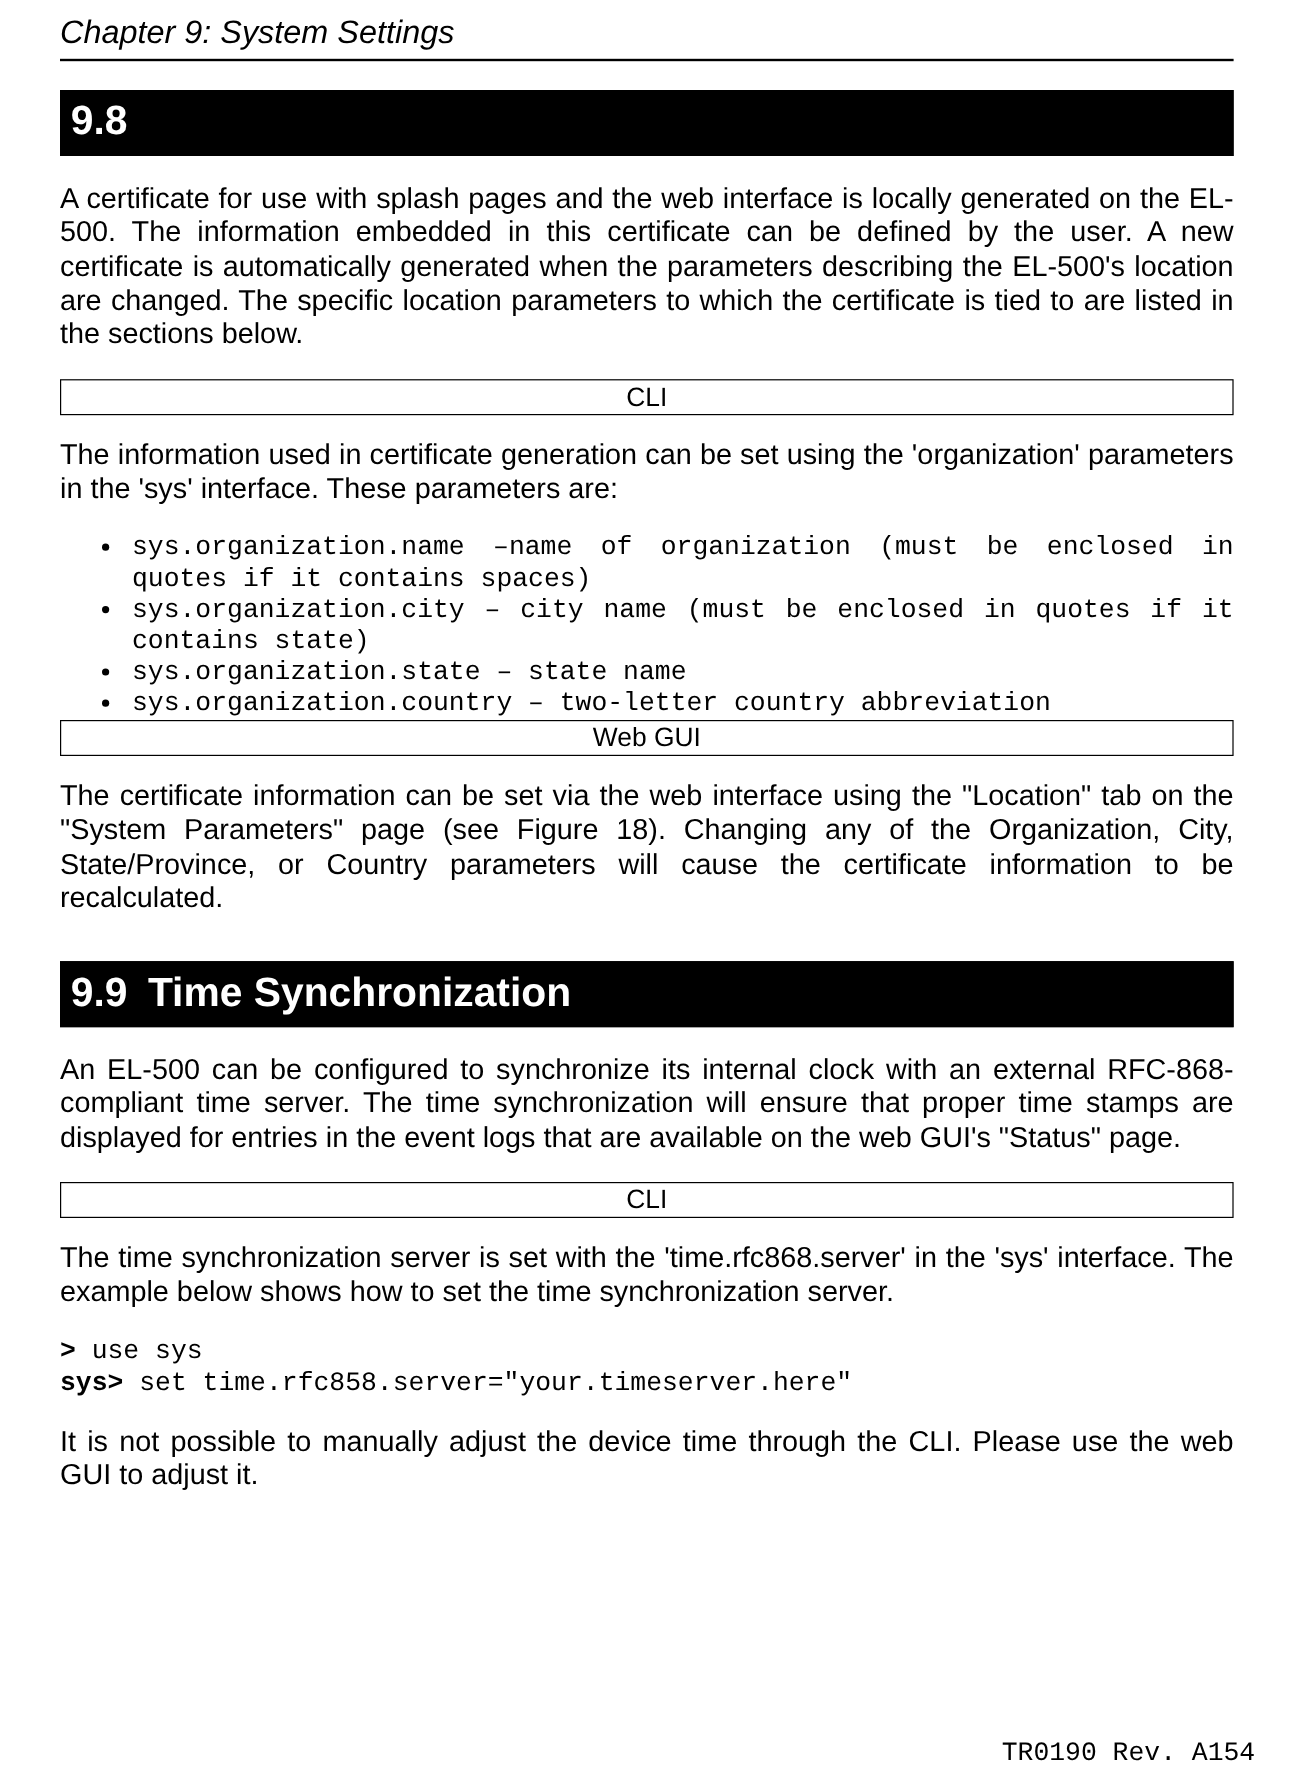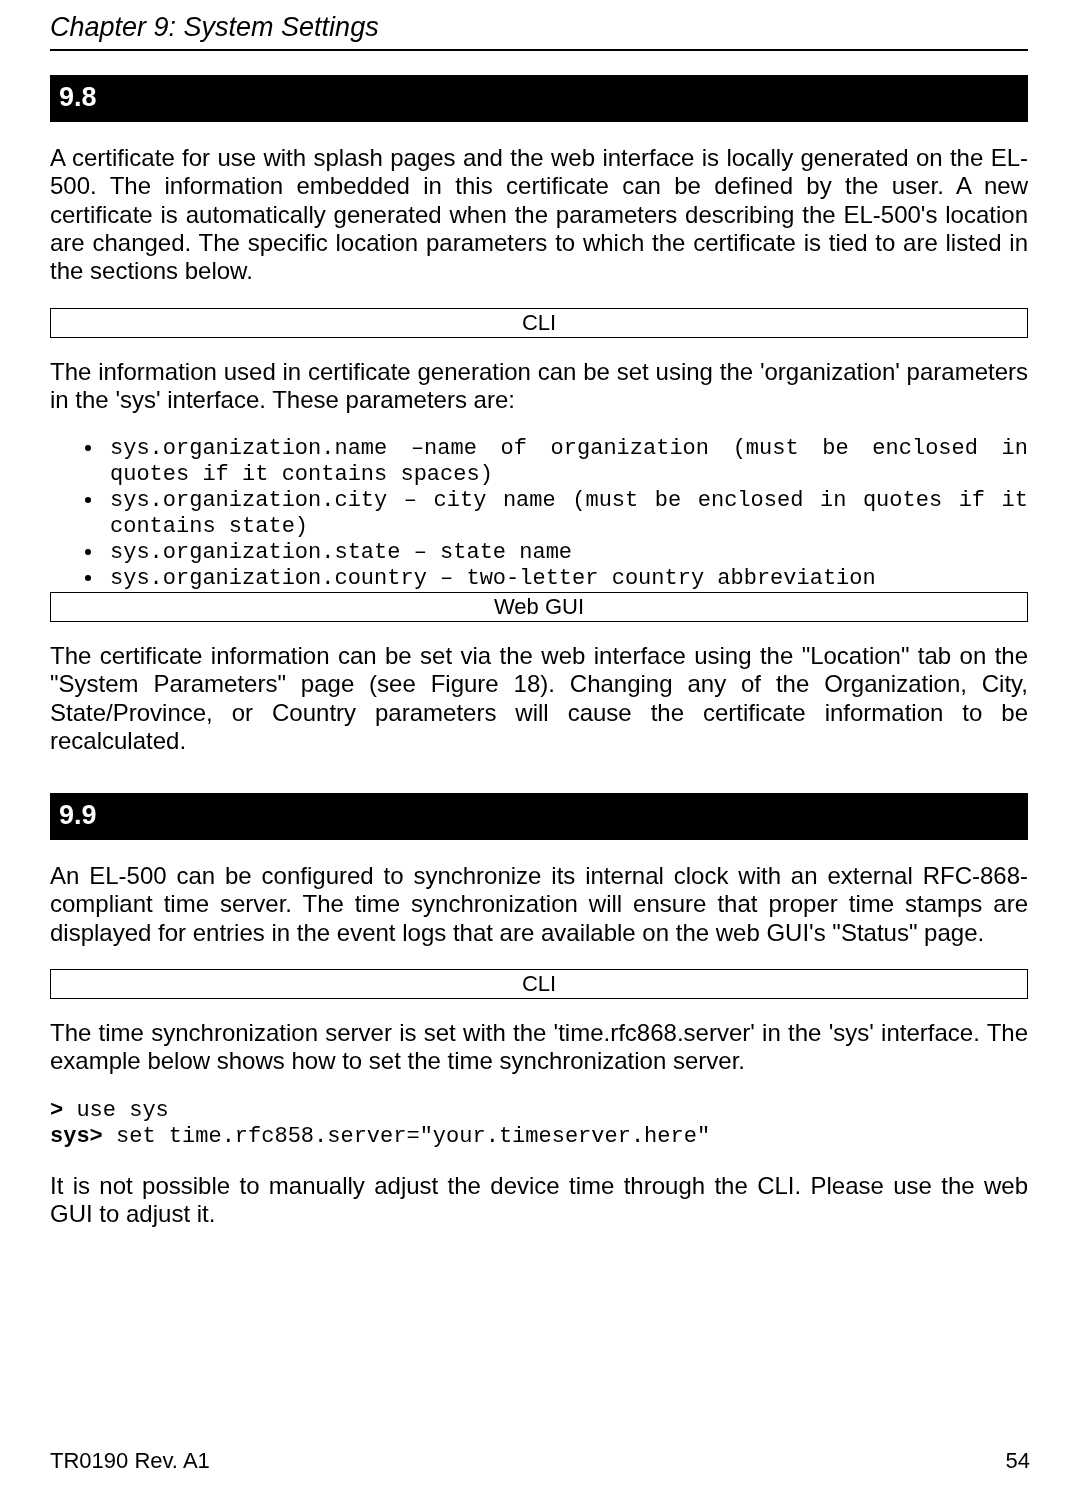--- a/index.html
+++ b/index.html
@@ -19,21 +19,21 @@
   }
   .hr-top {
     border: none;
     border-top: 2px solid #000;
     margin-bottom: 24px;
   }
   .section-bar {
     background: #000;
     color: #fff;
     font-weight: bold;
-    font-size: 27px;
+    font-size: 34px;
     padding: 6px 8px 8px 8px;
     border: 1px solid #000;
     margin-bottom: 22px;
     display: flex;
     gap: 17px;
   }
   .section-number { display: inline-block; }
   .body-text {
     font-size: 24px;
     line-height: 1.18;
@@ -65,24 +65,25 @@
     font-size: 22px;
     line-height: 1.18;
     margin-bottom: 22px;
     white-space: pre-wrap;
   }
   .code-block .prompt { font-weight: bold; }
   .footer {
     position: absolute;
     bottom: 18px;
     left: 50px;
-    right: 48px;
+    right: 32px;
     font-size: 22px;
     display: flex;
-    justify-content: space-between;
+    justify-content: flex-end;
+    font-family: Liberation Mono, monospace;
   }
 </style>
 </head>
 <body>
 
 <div class="chapter-header">Chapter 9: System Settings</div>
 <hr class="hr-top">
 
 <div class="section-bar">
   <span class="section-number">9.8</span>
@@ -100,20 +101,21 @@
   <li>sys.organization.state – state name</li>
   <li>sys.organization.country – two-letter country abbreviation</li>
 </ul>
 
 <div class="sub-header-box">Web GUI</div>
 
 <p class="body-text" style="margin-bottom:38px;">The certificate information can be set via the web interface using the "Location" tab on the "System Parameters" page (see Figure 18). Changing any of the Organization, City, State/Province, or Country parameters will cause the certificate information to be recalculated.</p>
 
 <div class="section-bar">
   <span class="section-number">9.9</span>
+  <span>Time Synchronization</span>
 </div>
 
 <p class="body-text">An EL-500 can be configured to synchronize its internal clock with an external RFC-868-compliant time server. The time synchronization will ensure that proper time stamps are displayed for entries in the event logs that are available on the web GUI's "Status" page.</p>
 
 <div class="sub-header-box">CLI</div>
 
 <p class="body-text">The time synchronization server is set with the 'time.rfc868.server' in the 'sys' interface. The example below shows how to set the time synchronization server.</p>
 
 <div class="code-block"><span class="prompt">&gt;</span><span> use sys</span>
 <span class="prompt">sys&gt;</span><span> set time.rfc858.server="your.timeserver.here"</span></div>

